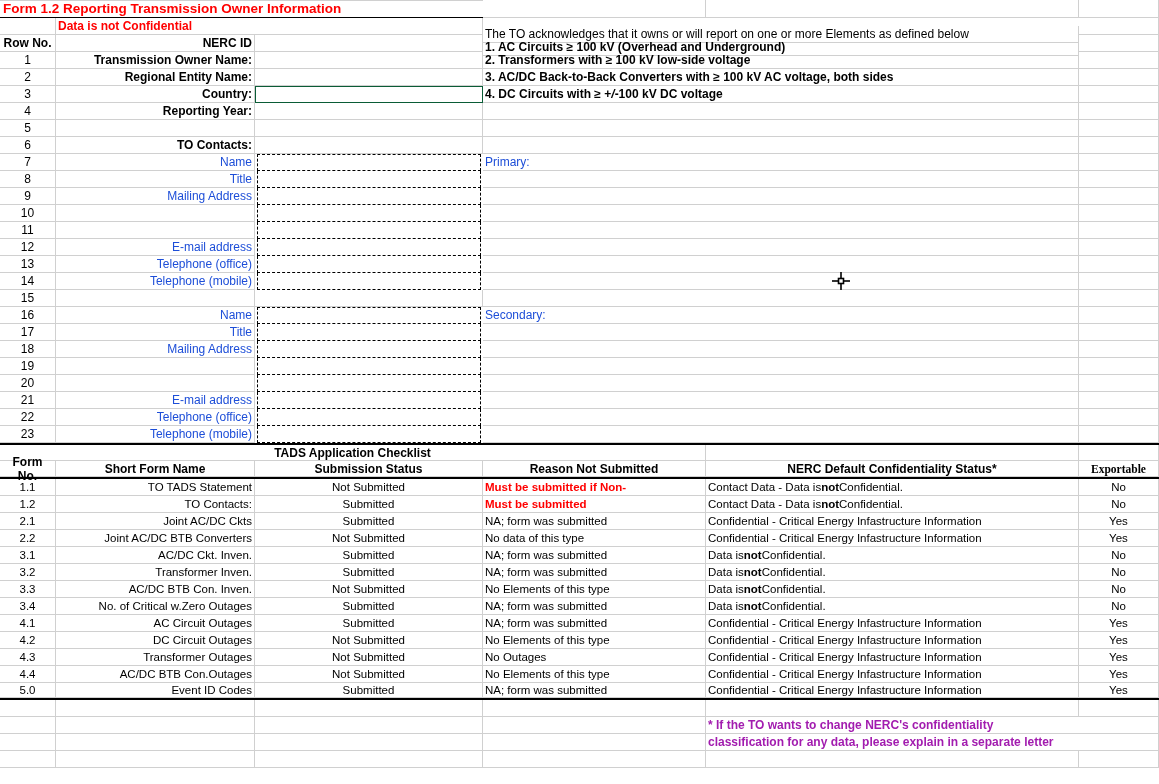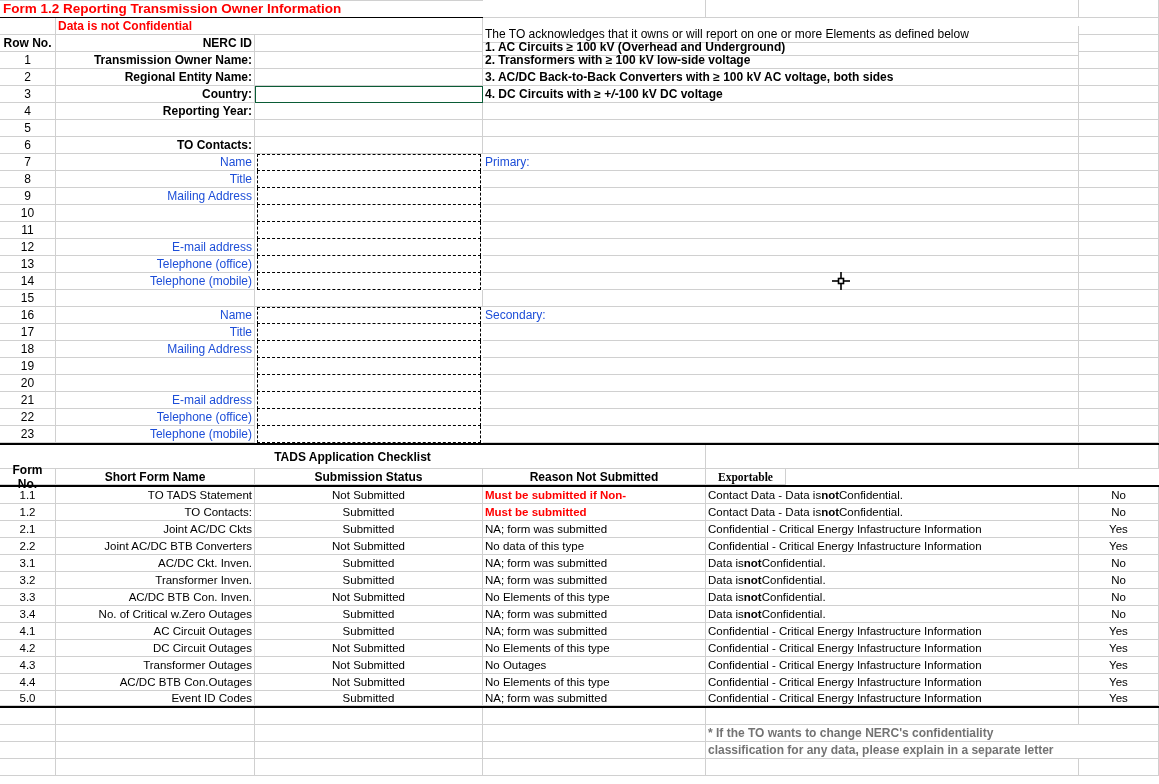--- a/index.html
+++ b/index.html
@@ -34,21 +34,21 @@
   .bold { font-weight: bold; }
   .blue { color: #1d4ed8; }
   .right { justify-content: flex-end; text-align: right; }
   .center { justify-content: center; text-align: center; }
   .thick-bottom { border-bottom: 2px solid #000; }
   .thick-top { border-top: 2px solid #000; }
   .input-box { border: 1.5px solid #0a5c36; }
   .merged-456 { width: calc(199px + 228px + 223px); }
   .checklist-header { font-weight: bold; text-align: center; }
   .confidential-row { font-size: 11.5px; }
-  .footer-note { color: #737373; font-weight: bold; }
+  .footer-note { color: #a21caf; font-weight: bold; }
   svg.cursor { position: absolute; left: 830px; top: 270px; }
 </style>
 </head>
 <body>
 
 <div class="container">
 
   <div class="row" style="height:18px;">
     <div class="title">Form 1.2 Reporting Transmission Owner Information</div>
     <div class="cell col-d"></div>
@@ -264,31 +264,32 @@
         <div class="cell col-a center">23</div>
         <div class="cell col-b right blue">Telephone (mobile)</div>
         <div class="cell col-c" style="border: none;">
           <div style="width: 100%; height: 100%; border-left: 1.5px dashed rgb(0, 0, 0); border-right: 1.5px dashed rgb(0, 0, 0); border-bottom: 1.5px dashed rgb(0, 0, 0);"></div>
         </div>
         <div class="cell" style="width: 596px;"></div>
         <div class="cell col-f"></div>
       </div>
     </div>
 
-  <div class="row thick-top" style="height:26px;">
+  <div class="row thick-top" style="height:18px;">
     <div class="cell merged-456 col-a checklist-header" style="width:706px;justify-content:center;">TADS Application Checklist</div>
     <div class="cell col-e"></div>
     <div class="cell col-f"></div>
   </div>
 
   <div class="row thick-bottom" style="height:18px;">
     <div class="cell col-a bold center">Form No.</div>
     <div class="cell col-b bold center">Short Form Name</div>
     <div class="cell col-c bold center">Submission Status</div>
     <div class="cell col-d bold center">Reason Not Submitted</div>
+    <div class="cell col-e bold center">NERC Default Confidentiality Status*</div>
     <div class="cell col-f bold center" style="font-size:11.5px;font-family:Liberation Serif, serif;">Exportable</div>
   </div>
 
   <div id="checklist-rows">
       <div class="row confidential-row">
         <div class="cell col-a center">1.1</div>
         <div class="cell col-b right">TO TADS Statement</div>
         <div class="cell col-c center">Not Submitted</div>
         <div class="cell col-d red-bold">Must be submitted if Non-</div>
         <div class="cell col-e">Contact Data - Data is <b>not</b> Confidential.</div>

